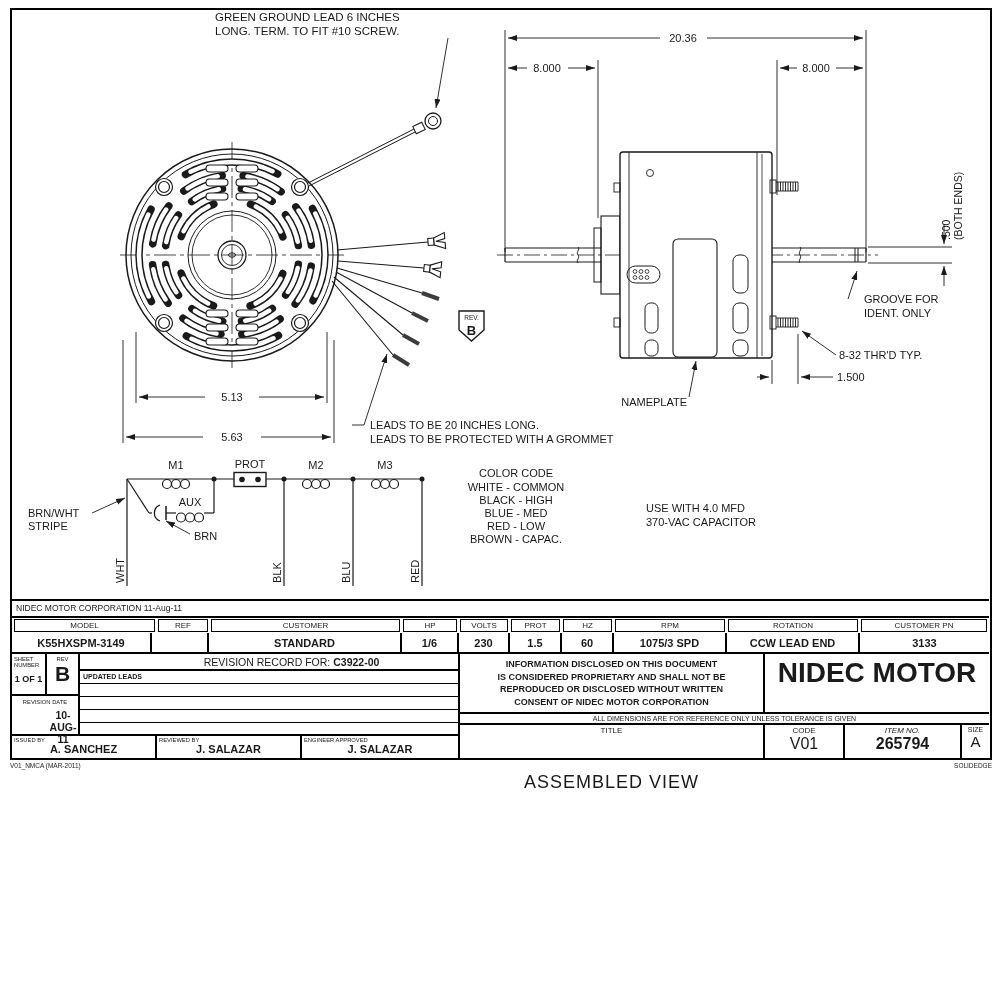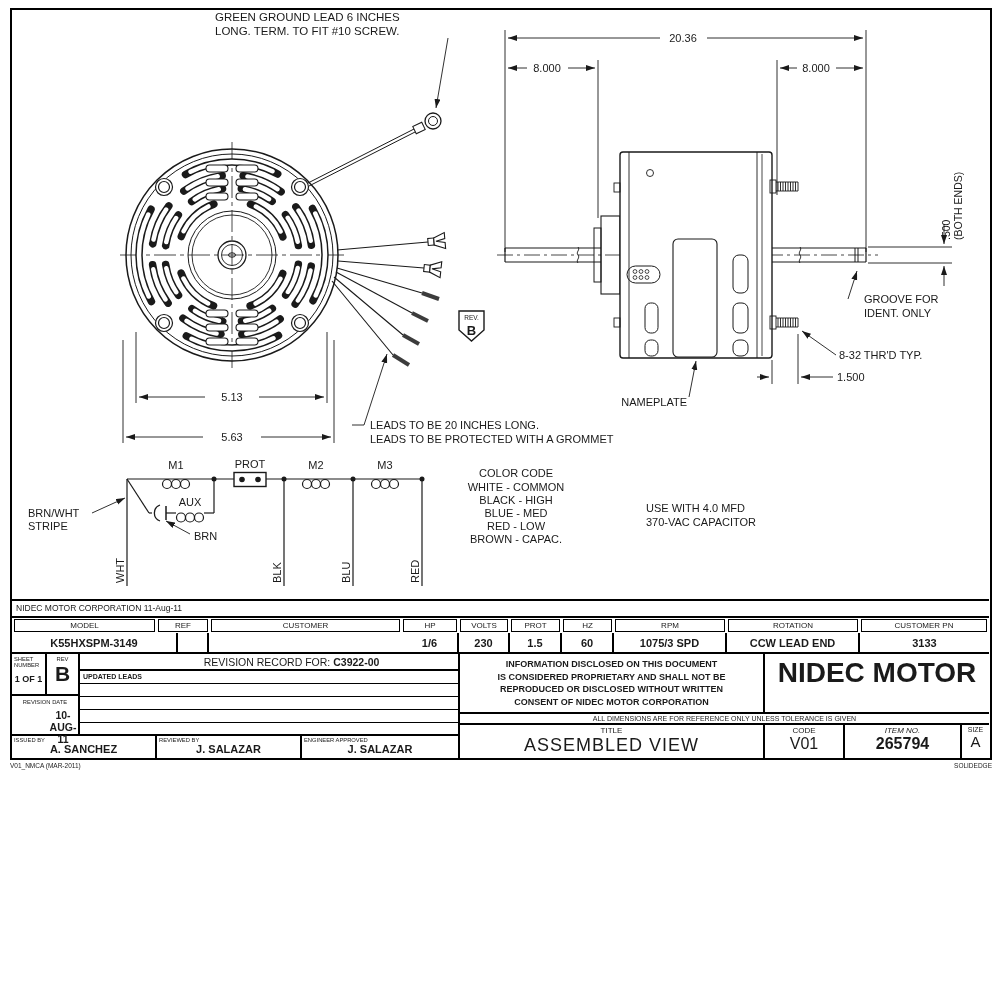--- a/index.html
+++ b/index.html
@@ -339,22 +339,23 @@
         <div class="sph" style="left:146px;width:50px">REF</div>
         <div class="sph" style="left:199px;width:189px">CUSTOMER</div>
         <div class="sph" style="left:391px;width:54px">HP</div>
         <div class="sph" style="left:448px;width:48px">VOLTS</div>
         <div class="sph" style="left:499px;width:49px">PROT</div>
         <div class="sph" style="left:551px;width:49px">HZ</div>
         <div class="sph" style="left:603px;width:110px">RPM</div>
         <div class="sph" style="left:716px;width:130px">ROTATION</div>
         <div class="sph" style="left:849px;width:126px">CUSTOMER PN</div>
 
-        <div class="spv" style="left:0;width:166px">K55HXSPM-3149</div>
+        <div class="spv" style="left:0;width:140px">K55HXSPM-3149</div>
         <div class="spv" style="left:145px;width:52px"></div>
+        <div class="spv" style="left:197px;width:193px">STANDARD</div>
         <div class="spv" style="left:390px;width:57px">1/6</div>
         <div class="spv" style="left:447px;width:51px">230</div>
         <div class="spv" style="left:498px;width:52px">1.5</div>
         <div class="spv" style="left:550px;width:52px">60</div>
         <div class="spv" style="left:602px;width:113px">1075/3 SPD</div>
         <div class="spv" style="left:715px;width:133px">CCW LEAD END</div>
         <div class="spv" style="left:848px;width:129px;border-right:none">3133</div>
       </div>
 
       <div id="lower" class="cell">
@@ -405,21 +406,21 @@
         </div>
 
         <div class="cell" style="left:753px;top:0;width:224px;height:60px;border-bottom:2px solid #000;text-align:center;font-weight:bold;font-size:28px;line-height:25px;padding-top:6px;">
           <div>NIDEC MOTOR</div>
         </div>
 
         <div class="cell" style="left:448px;top:60px;width:529px;height:11px;border-bottom:2px solid #000;text-align:center;font-size:7px;padding-top:1px;">ALL DIMENSIONS ARE FOR REFERENCE ONLY UNLESS TOLERANCE IS GIVEN</div>
 
         <div class="cell" style="left:448px;top:71px;width:305px;height:34px;border-right:2px solid #000;text-align:center;">
           <div style="font-size:8px;padding-top:1px;">TITLE</div>
-          <div style="font-size:18px;letter-spacing:1px;">ASSEMBLED VIEW</div>
+          <div style="font-size:18px;letter-spacing:1px;margin-top:37px;">ASSEMBLED VIEW</div>
         </div>
         <div class="cell" style="left:753px;top:71px;width:80px;height:34px;border-right:2px solid #000;text-align:center;">
           <div style="font-size:8px;padding-top:1px;">CODE</div>
           <div style="font-size:16px;">V01</div>
         </div>
         <div class="cell" style="left:833px;top:71px;width:117px;height:34px;border-right:2px solid #000;text-align:center;">
           <div style="font-size:8px;padding-top:1px;font-style:italic;">ITEM NO.</div>
           <div class="b" style="font-size:16px;">265794</div>
         </div>
         <div class="cell" style="left:950px;top:71px;width:27px;height:34px;text-align:center;">

